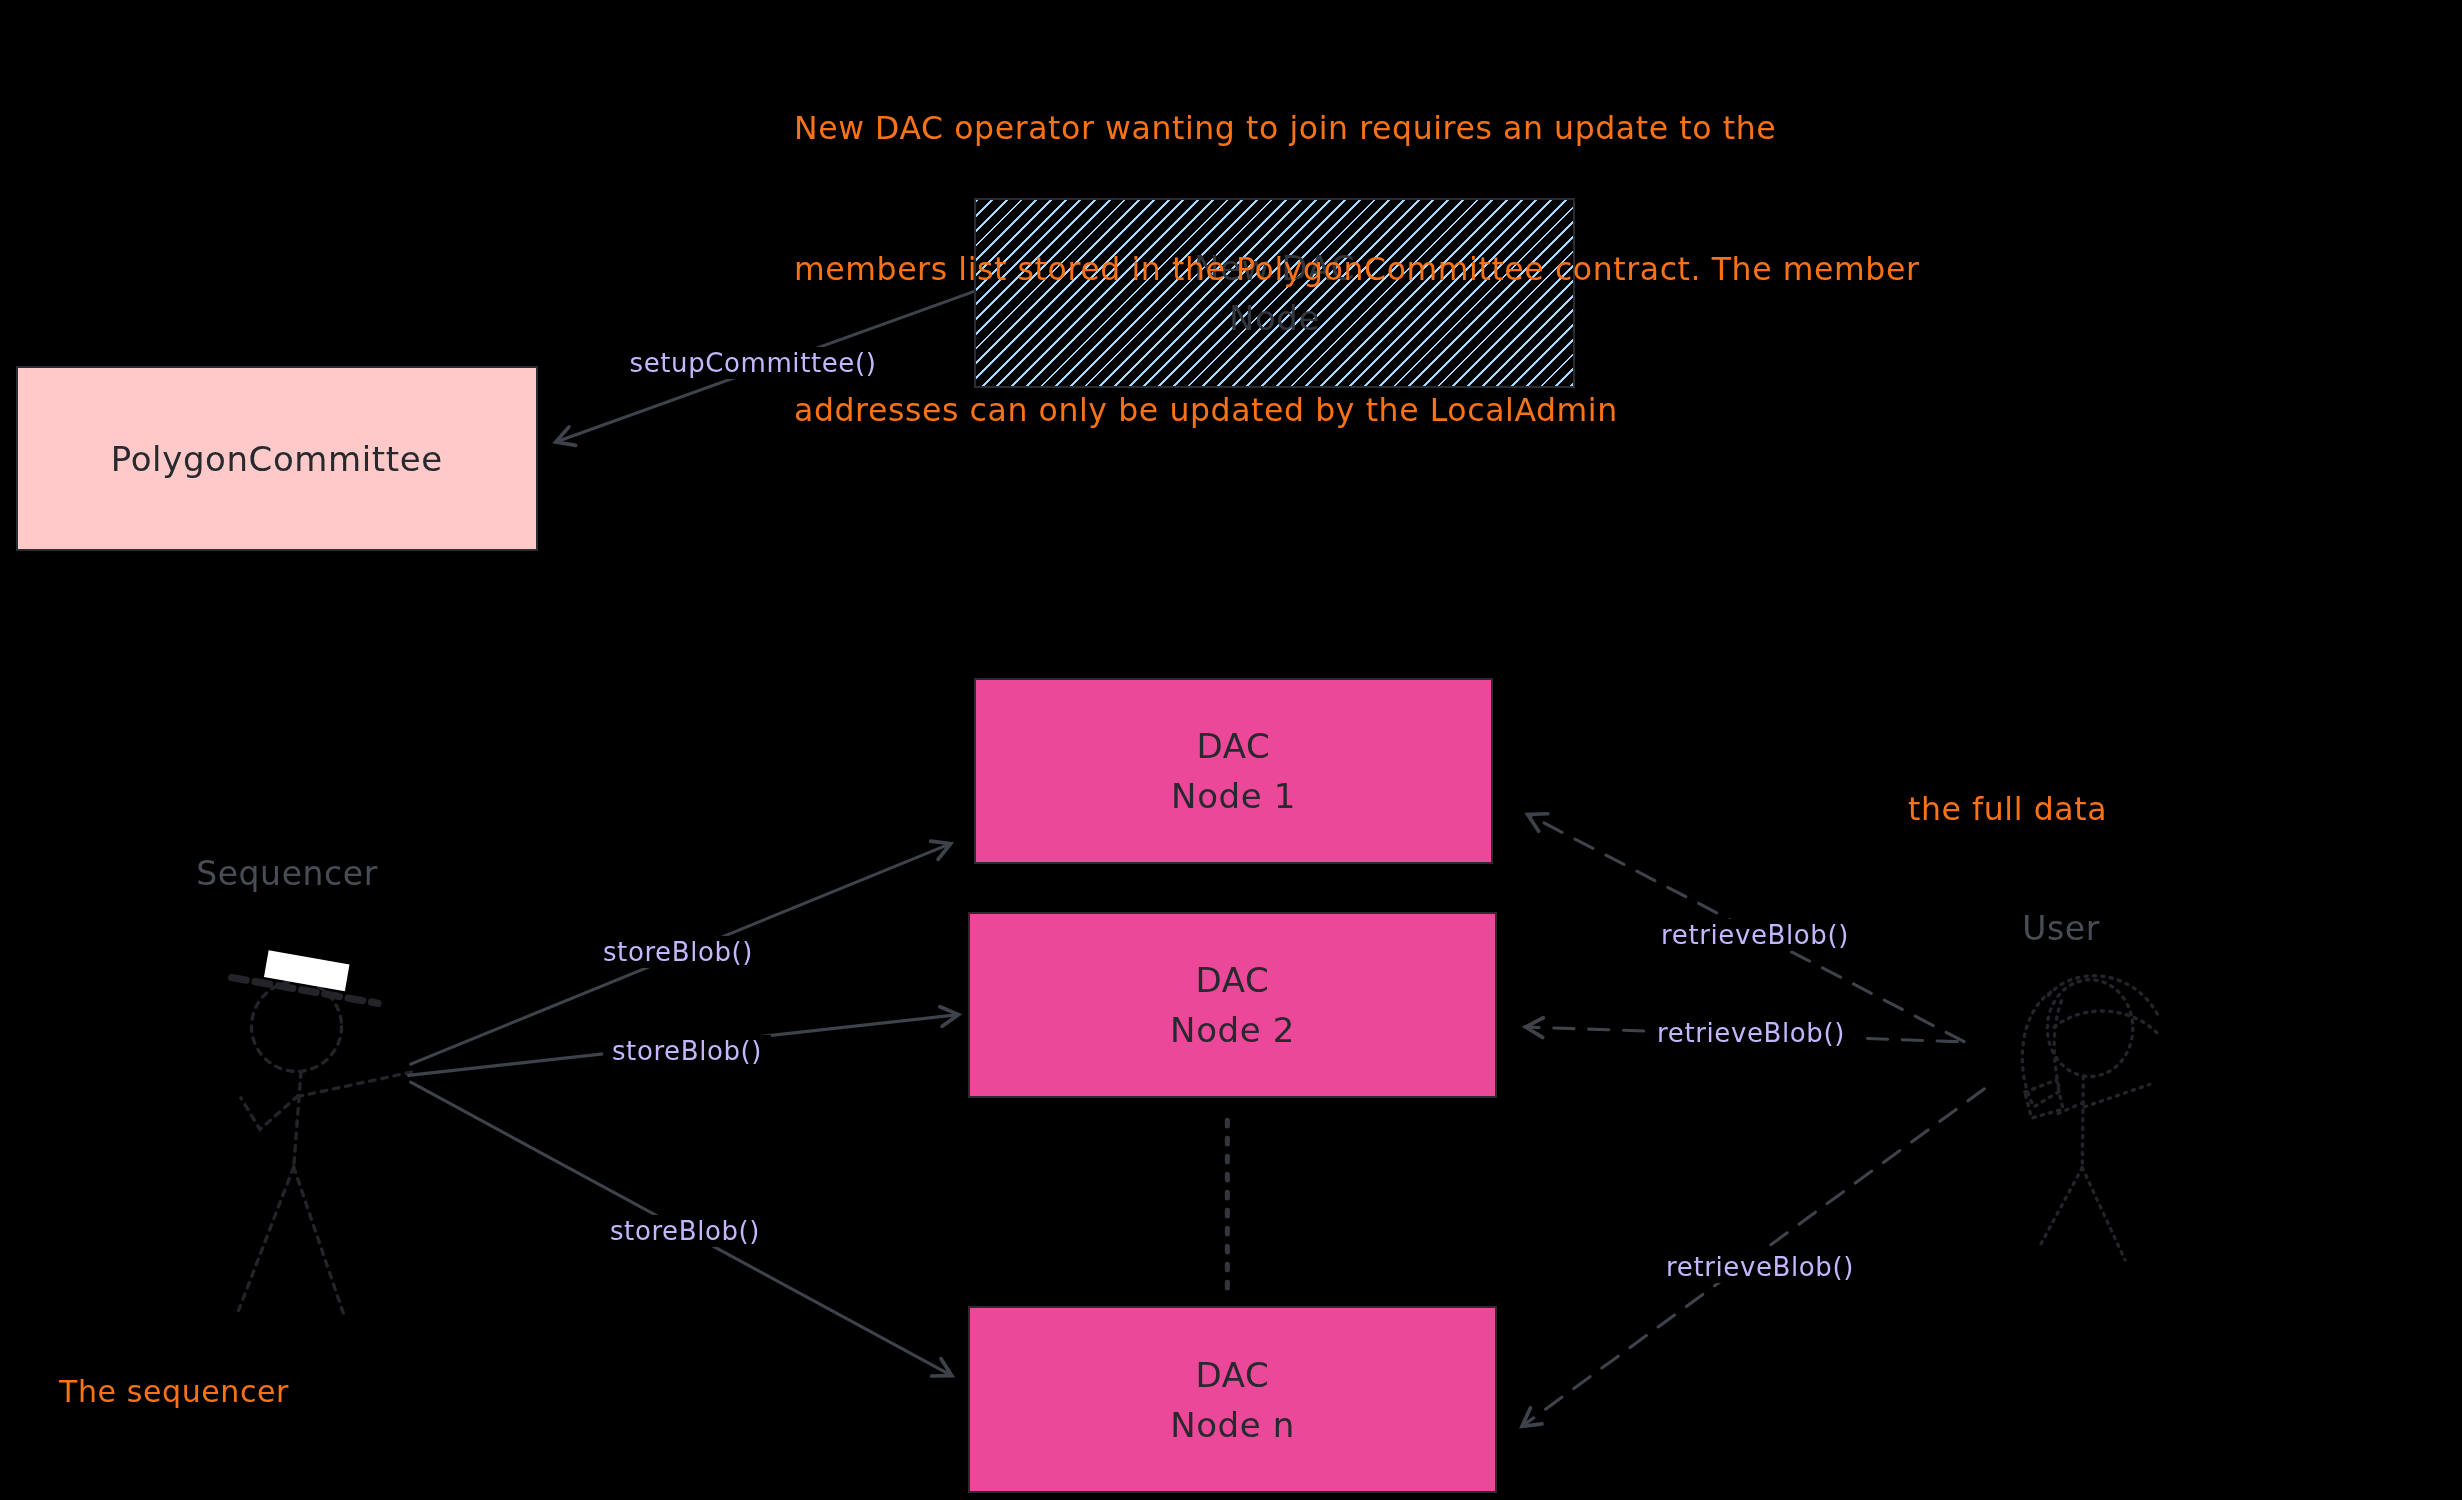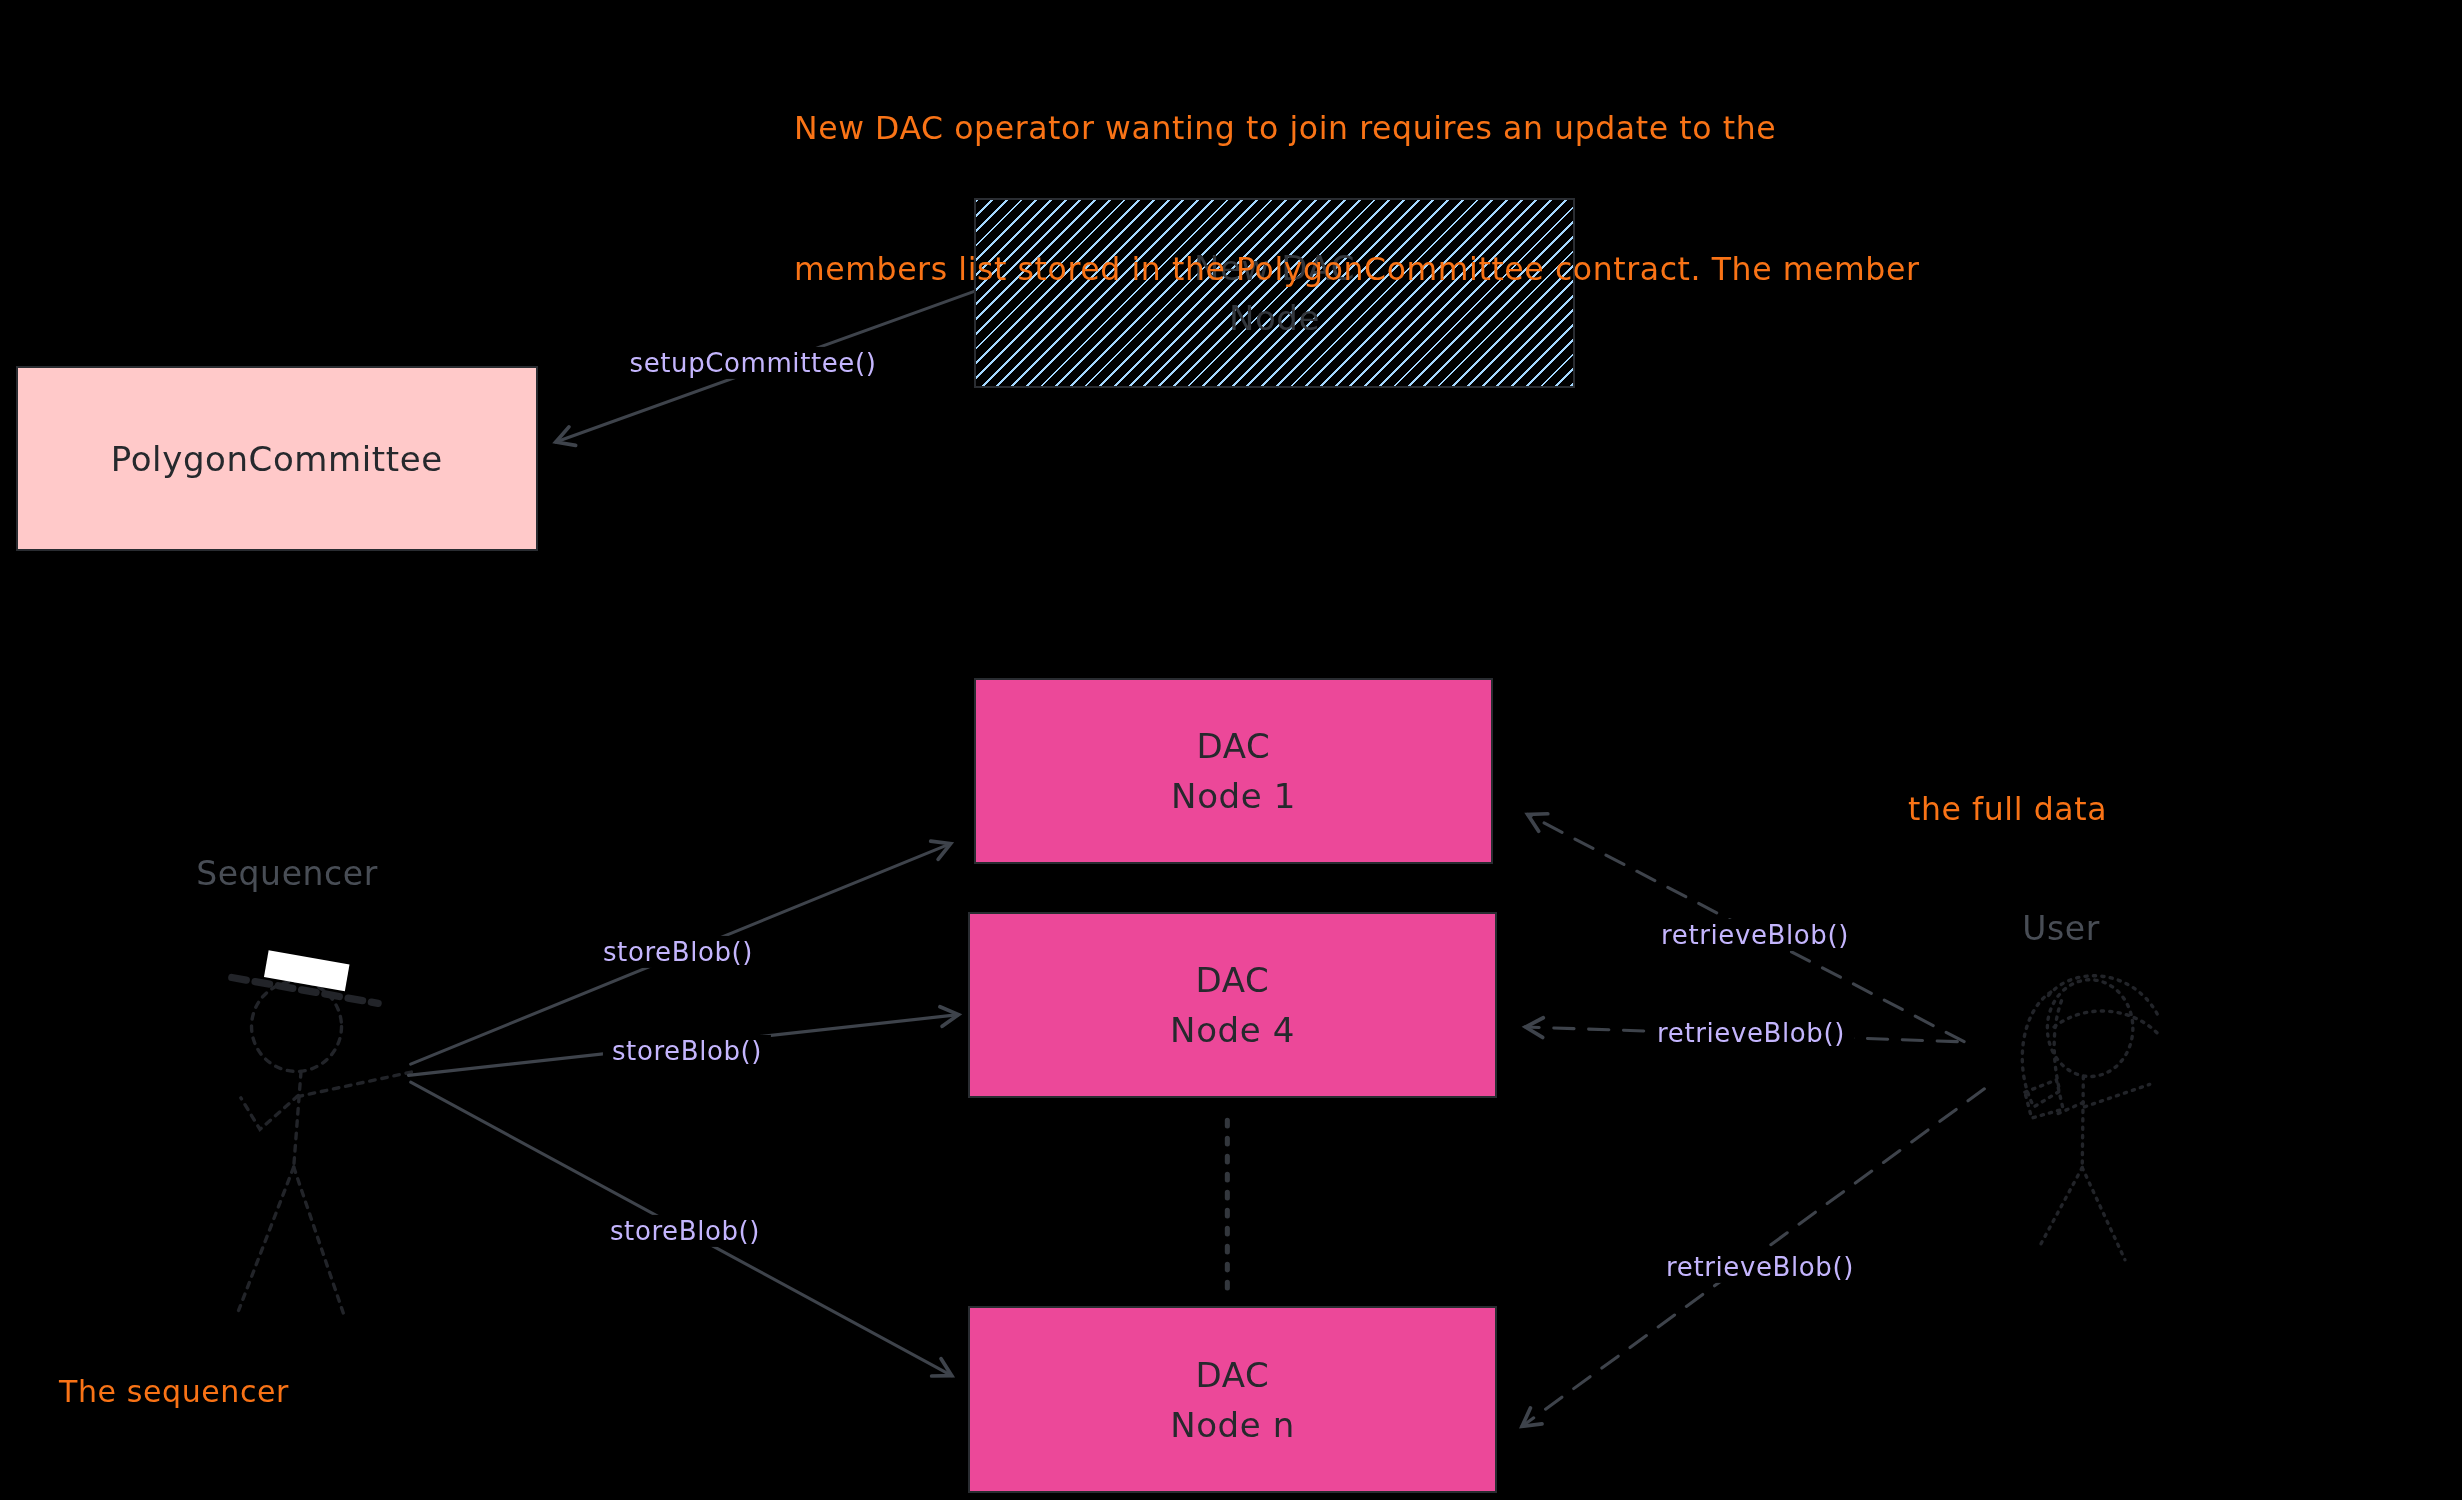--- a/index.html
+++ b/index.html
@@ -100,31 +100,32 @@
     <div class="bl">PolygonCommittee</div>
   </div>
 
   <div class="box blue" style="left:974px;top:678px;width:519px;height:186px;">
     <div class="bl">DAC</div>
     <div class="bl">Node 1</div>
   </div>
 
   <div class="box blue" style="left:968px;top:912px;width:529px;height:186px;">
     <div class="bl">DAC</div>
-    <div class="bl">Node 4</div>
+    <div class="bl">Node 2</div>
   </div>
 
   <div class="box blue" style="left:968px;top:1306px;width:529px;height:187px;">
     <div class="bl">DAC</div>
     <div class="bl">Node n</div>
   </div>
 
   <div class="note" style="left:794px;top:11.3px;">
     <div>New DAC operator wanting to join requires an update to the</div>
     <div>members list stored in the PolygonCommittee contract. The member</div>
+    <div>addresses can only be updated by the LocalAdmin</div>
   </div>
 
   <div class="note" style="left:1908px;top:692px;">
     <div>the full data</div>
   </div>
 
   <div class="note small" style="left:59px;top:1289px;">
     <div>The sequencer</div>
     <div>sends full data to</div>
     

